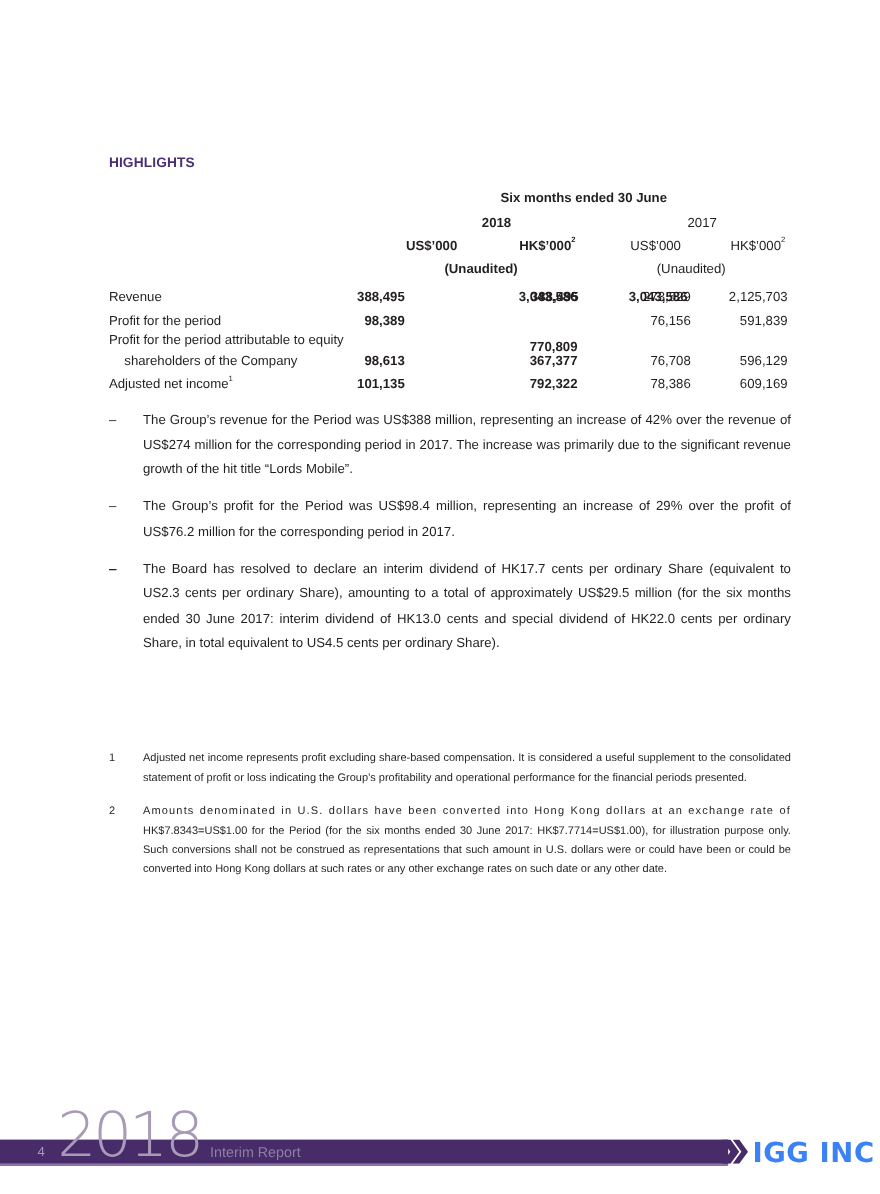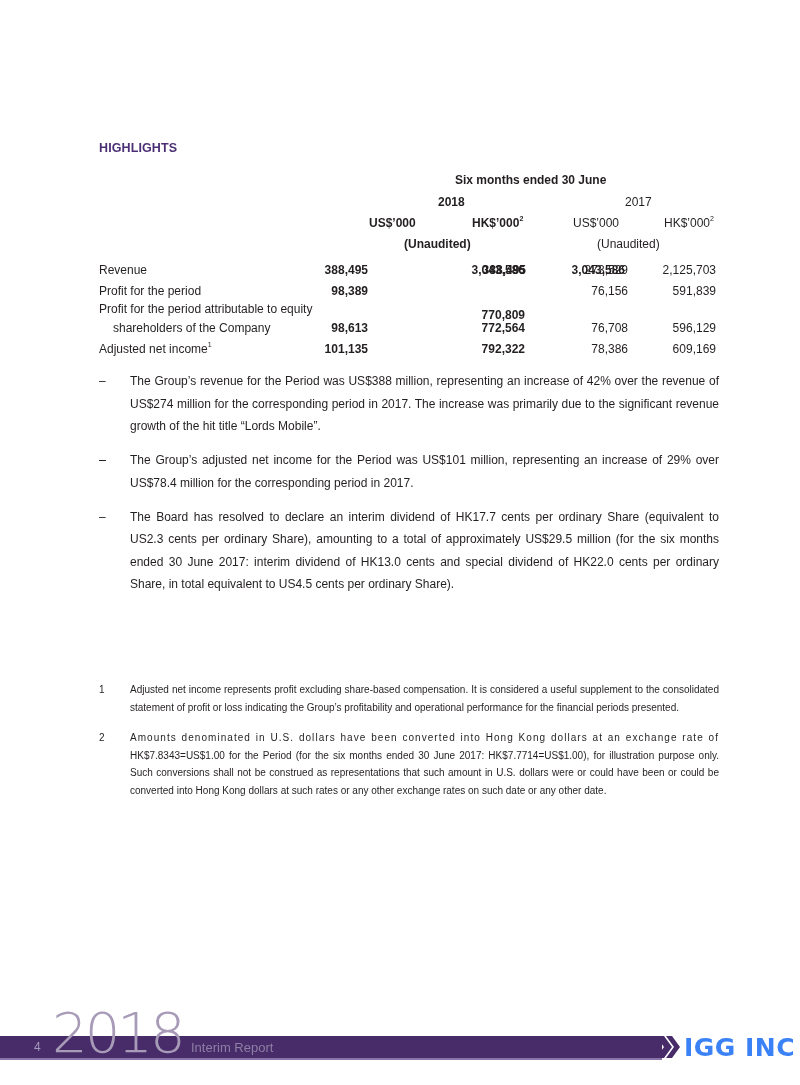--- a/index.html
+++ b/index.html
@@ -83,48 +83,48 @@
       <div class="num bold" style="right:432px; top:284px;">98,389</div>
       <div class="num bold" style="right:275px; top:284px;margin-top:24px;">770,809</div>
       <div class="num" style="right:172px; top:284px;">76,156</div>
       <div class="num" style="right:84px; top:284px;">591,839</div>
     </div>
 
     <div>
       <div class="label" style="left:99px; top:302px;">Profit for the period attributable to equity</div>
       <div class="label" style="left:113px; top:321px;">shareholders of the Company</div>
       <div class="num bold" style="right:432px; top:321px;">98,613</div>
-      <div class="num bold" style="right:275px; top:321px;">772,564</div>
+      <div class="num bold" style="right:275px; top:321px;">367,377</div>
       <div class="num" style="right:172px; top:321px;">76,708</div>
       <div class="num" style="right:84px; top:321px;">596,129</div>
     </div>
 
     <div>
       <div class="label" style="left:99px; top:342px;"><span>Adjusted net income</span><sup>1</sup></div>
       <div class="num bold" style="right:432px; top:342px;">101,135</div>
       <div class="num bold" style="right:275px; top:342px;">792,322</div>
       <div class="num" style="right:172px; top:342px;text-align:center;">78,386</div>
       <div class="num" style="right:84px; top:342px;">609,169</div>
     </div>
   </div>
 
   <div class="bullets">
     <div class="bullet">
       <span class="dash">–</span>
       <span>The Group’s revenue for the Period was US$388 million, representing an increase of 42% over the revenue of US$274 million for the corresponding period in 2017. The increase was primarily due to the significant revenue growth of the hit title “Lords Mobile”.</span>
     </div>
     <div class="bullet">
       <span class="dash">–</span>
+      <span>The Group’s profit for the Period was US$98.4 million, representing an increase of 29% over the profit of US$76.2 million for the corresponding period in 2017.</span>
     </div>
     <div class="bullet">
       <span class="dash">–</span>
     </div>
     <div class="bullet">
       <span class="dash">–</span>
-      <span>The Group’s adjusted net income for the Period was US$101 million, representing an increase of 29% over US$78.4 million for the corresponding period in 2017.</span>
     </div>
     <div class="bullet">
       <span class="dash">–</span>
       <span>The Board has resolved to declare an interim dividend of HK17.7 cents per ordinary Share (equivalent to US2.3 cents per ordinary Share), amounting to a total of approximately US$29.5 million (for the six months ended 30 June 2017: interim dividend of HK13.0 cents and special dividend of HK22.0 cents per ordinary Share, in total equivalent to US4.5 cents per ordinary Share).</span>
     </div>
   </div>
 
   <div class="notes">
     <div class="note">
       <span class="num-lbl">1</span>

